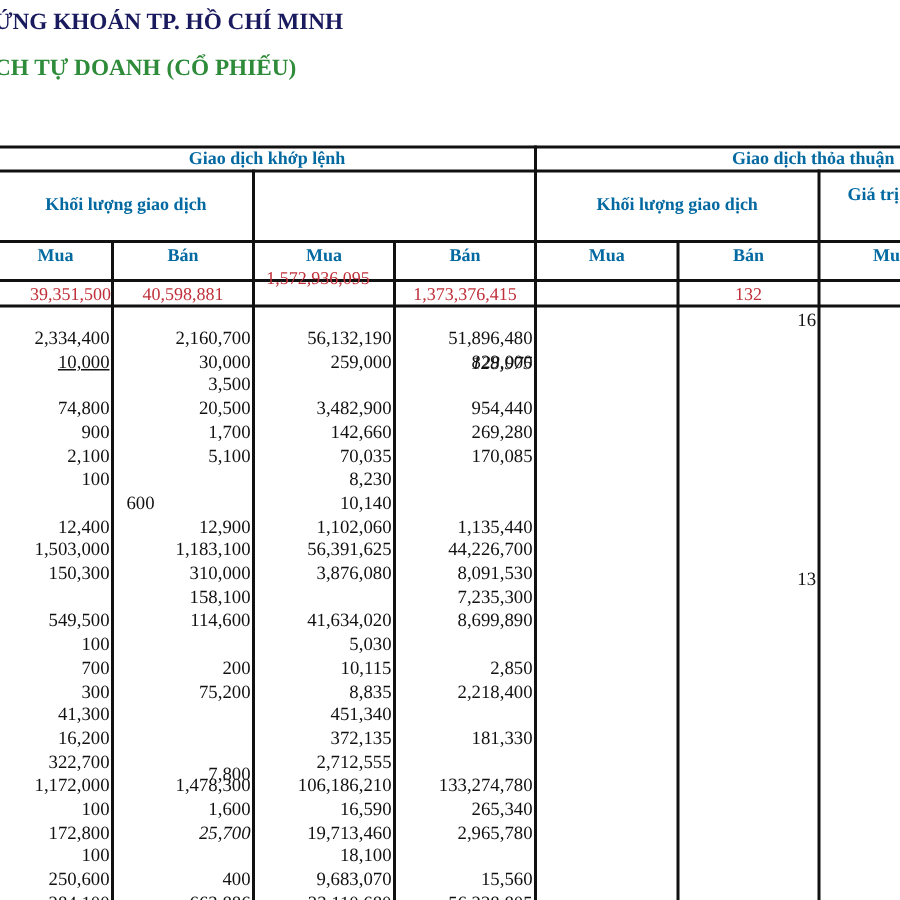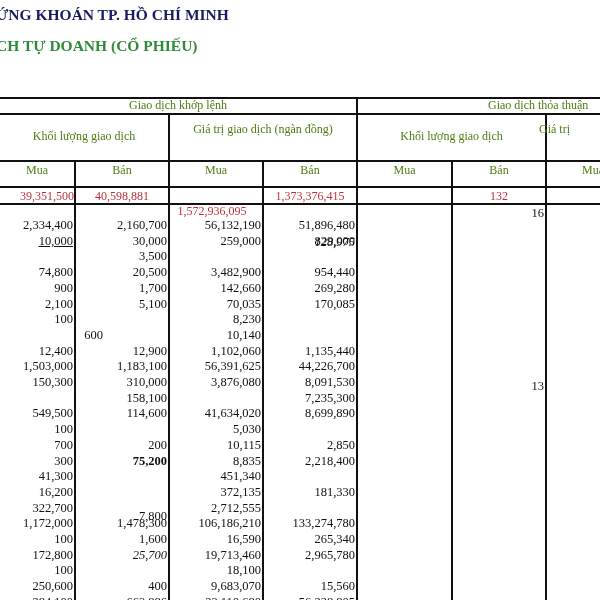--- a/index.html
+++ b/index.html
@@ -6,21 +6,21 @@
   body { width: 600px; height: 600px; overflow: hidden; position: relative;
          font-family: "Liberation Serif", "DejaVu Serif", serif; }
   .title1 { position: absolute; left: -4px; top: 6px; font-size: 15.5px; font-weight: bold;
             color: #1a1a5e; white-space: nowrap; }
   .title2 { position: absolute; left: -4px; top: 37px; font-size: 15.5px; font-weight: bold;
             color: #2e8b3a; white-space: nowrap; }
   .grid { position: absolute; left: 0; top: 0; width: 600px; height: 600px; }
   .hline, .vline { position: absolute; background: #111; }
   .hline { height: 2px; }
   .vline { width: 2px; }
-  .hdr { position: absolute; color: #4d7c0f; font-weight: normal; font-size: 12px;
+  .hdr { position: absolute; color: #0369a1; font-weight: bold; font-size: 12px;
          text-align: center; white-space: nowrap; }
   .tot { position: absolute; color: #c0303a; font-size: 12px; text-align: center; white-space: nowrap; }
   .cell { position: absolute; font-size: 12.5px; color: #111; text-align: right; white-space: nowrap; }
 </style>
 </head>
 <body>
 
 <div class="title1">ỨNG KHOÁN TP. HỒ CHÍ MINH</div>
 <div class="title2">CH TỰ DOANH (CỔ PHIẾU)</div>
 
@@ -36,35 +36,34 @@
   <div class="vline" style="left:168px;top:113px;height:487px;"></div>
   <div class="vline" style="left:262px;top:160px;height:440px;"></div>
   <div class="vline" style="left:356px;top:97px;height:503px;"></div>
   <div class="vline" style="left:451px;top:160px;height:440px;"></div>
   <div class="vline" style="left:545px;top:113px;height:487px;"></div>
 
   <div class="hdr" style="left:0;width:356px;top:98px;">Giao dịch khớp lệnh</div>
   <div class="hdr" style="left:400px;width:300px;top:98px;text-align:left;padding-left:88px;box-sizing:border-box;">Giao dịch thỏa thuận</div>
 
   <div class="hdr" style="left:0;width:168px;top:129px;">Khối lượng giao dịch</div>
-  <div class="hdr" style="left:170px;width:186px;top:122px;">Giá trị giao dịch (ngàn đồng)</div>
   <div class="hdr" style="left:358px;width:187px;top:129px;">Khối lượng giao dịch</div>
-  <div class="hdr" style="left:539px;top:122px;text-align:right;">Giá trị</div>
+  <div class="hdr" style="left:565px;top:122px;text-align:right;">Giá trị</div>
 
   <div class="hdr" style="left:0;width:74px;top:163px;">Mua</div>
   <div class="hdr" style="left:76px;width:92px;top:163px;">Bán</div>
   <div class="hdr" style="left:170px;width:92px;top:163px;">Mua</div>
   <div class="hdr" style="left:264px;width:92px;top:163px;">Bán</div>
   <div class="hdr" style="left:358px;width:93px;top:163px;">Mua</div>
   <div class="hdr" style="left:453px;width:92px;top:163px;">Bán</div>
   <div class="hdr" style="left:582px;top:163px;text-align:left;">Mua</div>
 
   <div class="tot" style="left:-20px;width:94px;top:189px;text-align:right;padding-right:0;">39,351,500</div>
   <div class="tot" style="left:76px;width:92px;top:189px;">40,598,881</div>
-  <div class="tot" style="left:170px;width:84px;top:204px;">1,572,936,095</div>
+  <div class="tot" style="left:170px;width:84px;top:178px;">1,572,936,095</div>
   <div class="tot" style="left:264px;width:92px;top:189px;">1,373,376,415</div>
   <div class="tot" style="left:453px;width:92px;top:189px;">132</div>
 
   <div id="rows">
       <div>
         <div class="cell" style="top: 218px; right: 527px;">2,334,400</div>
         <div class="cell" style="top: 218px; right: 433px;">2,160,700</div>
         <div class="cell" style="top: 218px; right: 339px;">56,132,190</div>
         <div class="cell" style="top: 218px; right: 245px;">51,896,480</div>
         <div class="cell" style="top: 206px; right: 56px;">16</div>
@@ -139,21 +138,21 @@
         <div class="cell" style="top: 422.1px; right: 339px;">5,030</div>
       </div>
       <div>
         <div class="cell" style="top: 437.8px; right: 527px;">700</div>
         <div class="cell" style="top: 437.8px; right: 433px;">200</div>
         <div class="cell" style="top: 437.8px; right: 339px;">10,115</div>
         <div class="cell" style="top: 437.8px; right: 245px;">2,850</div>
       </div>
       <div>
         <div class="cell" style="top: 453.5px; right: 527px;">300</div>
-        <div class="cell" style="top: 453.5px; right: 433px; font-weight: bold;">75,200</div>
+        <div class="cell" style="top: 453.5px; right: 433px;">75,200</div>
         <div class="cell" style="top: 453.5px; right: 339px;">8,835</div>
         <div class="cell" style="top: 453.5px; right: 245px;">2,218,400</div>
       </div>
       <div>
         <div class="cell" style="top: 469.2px; right: 527px;">41,300</div>
         <div class="cell" style="top: 469.2px; right: 339px;">451,340</div>
       </div>
       <div>
         <div class="cell" style="top: 484.9px; right: 527px;">16,200</div>
         <div class="cell" style="top: 484.9px; right: 433px; margin-top: 24px;">7,800</div>

